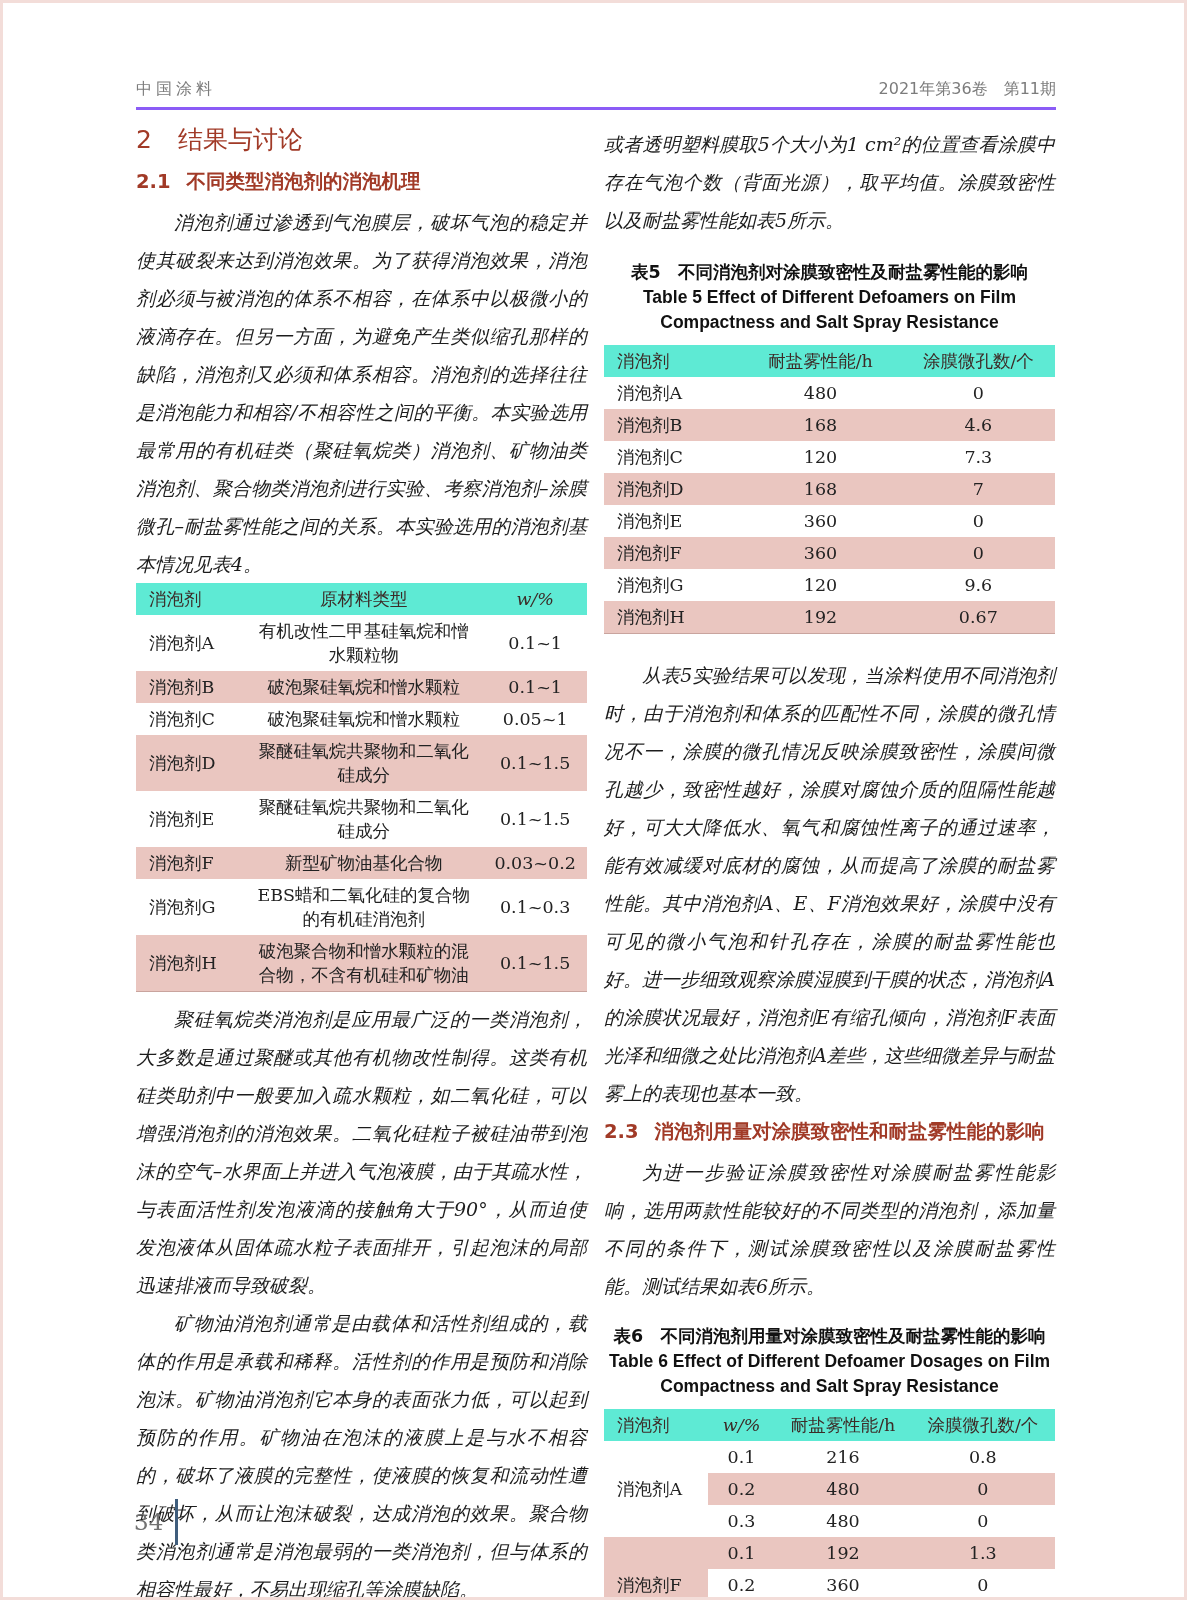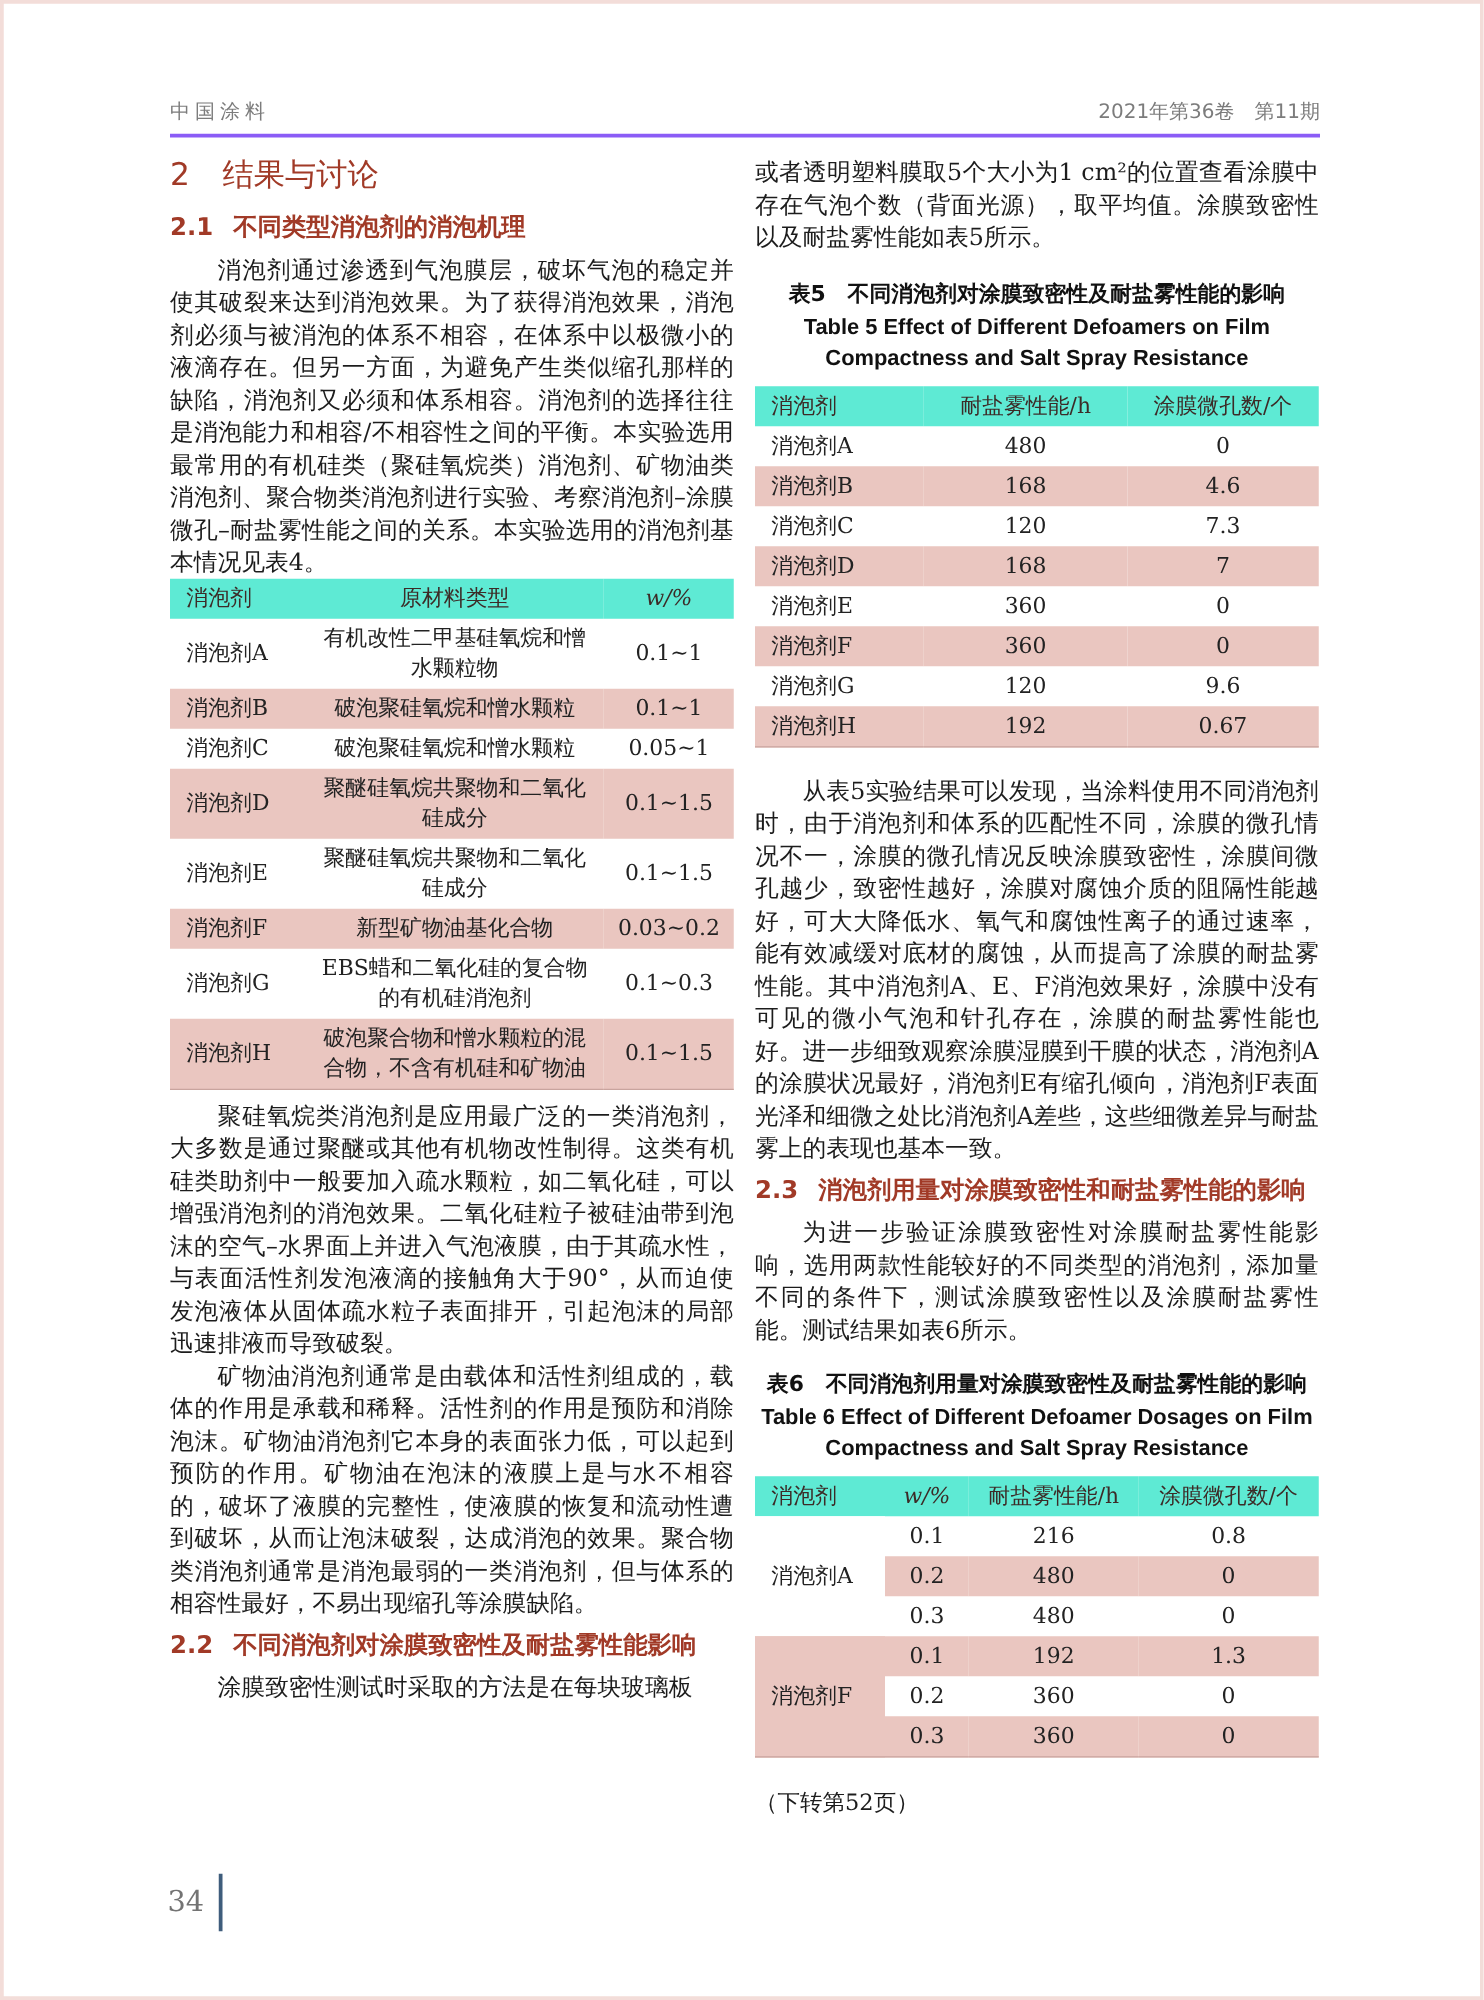--- a/index.html
+++ b/index.html
@@ -25,21 +25,21 @@
     color:#a13a27; font-family:"DejaVu Sans","Liberation Sans",sans-serif;
     font-weight:normal; font-size:25px; margin:4px 0 12px 0;
   }
   .h-main .sec-num { margin-right:26px; }
   .h-sub {
     color:#a13a27; font-family:"DejaVu Sans","Liberation Sans",sans-serif;
     font-weight:bold; font-size:19.5px; margin:2px 0 8px 0;
   }
   .h-sub .sec-num { margin-right:16px; }
   
-  p.body-text { font-size:19px; line-height:26px; text-align:justify; }
+  p.body-text { font-size:19px; line-height:38px; text-align:justify;font-style:italic; }
   p.ind { text-indent:2em; }
   .mt { margin-top:8px; }
   
   .tbl-caption { text-align:center; margin:14px 0 10px 0; }
   .cap-cn {
     font-family:"DejaVu Sans","Liberation Sans",sans-serif;
     font-weight:bold; font-size:17.5px; line-height:26px; color:#111;
   }
   .cap-en {
     font-family:Liberation Sans, sans-serif;

